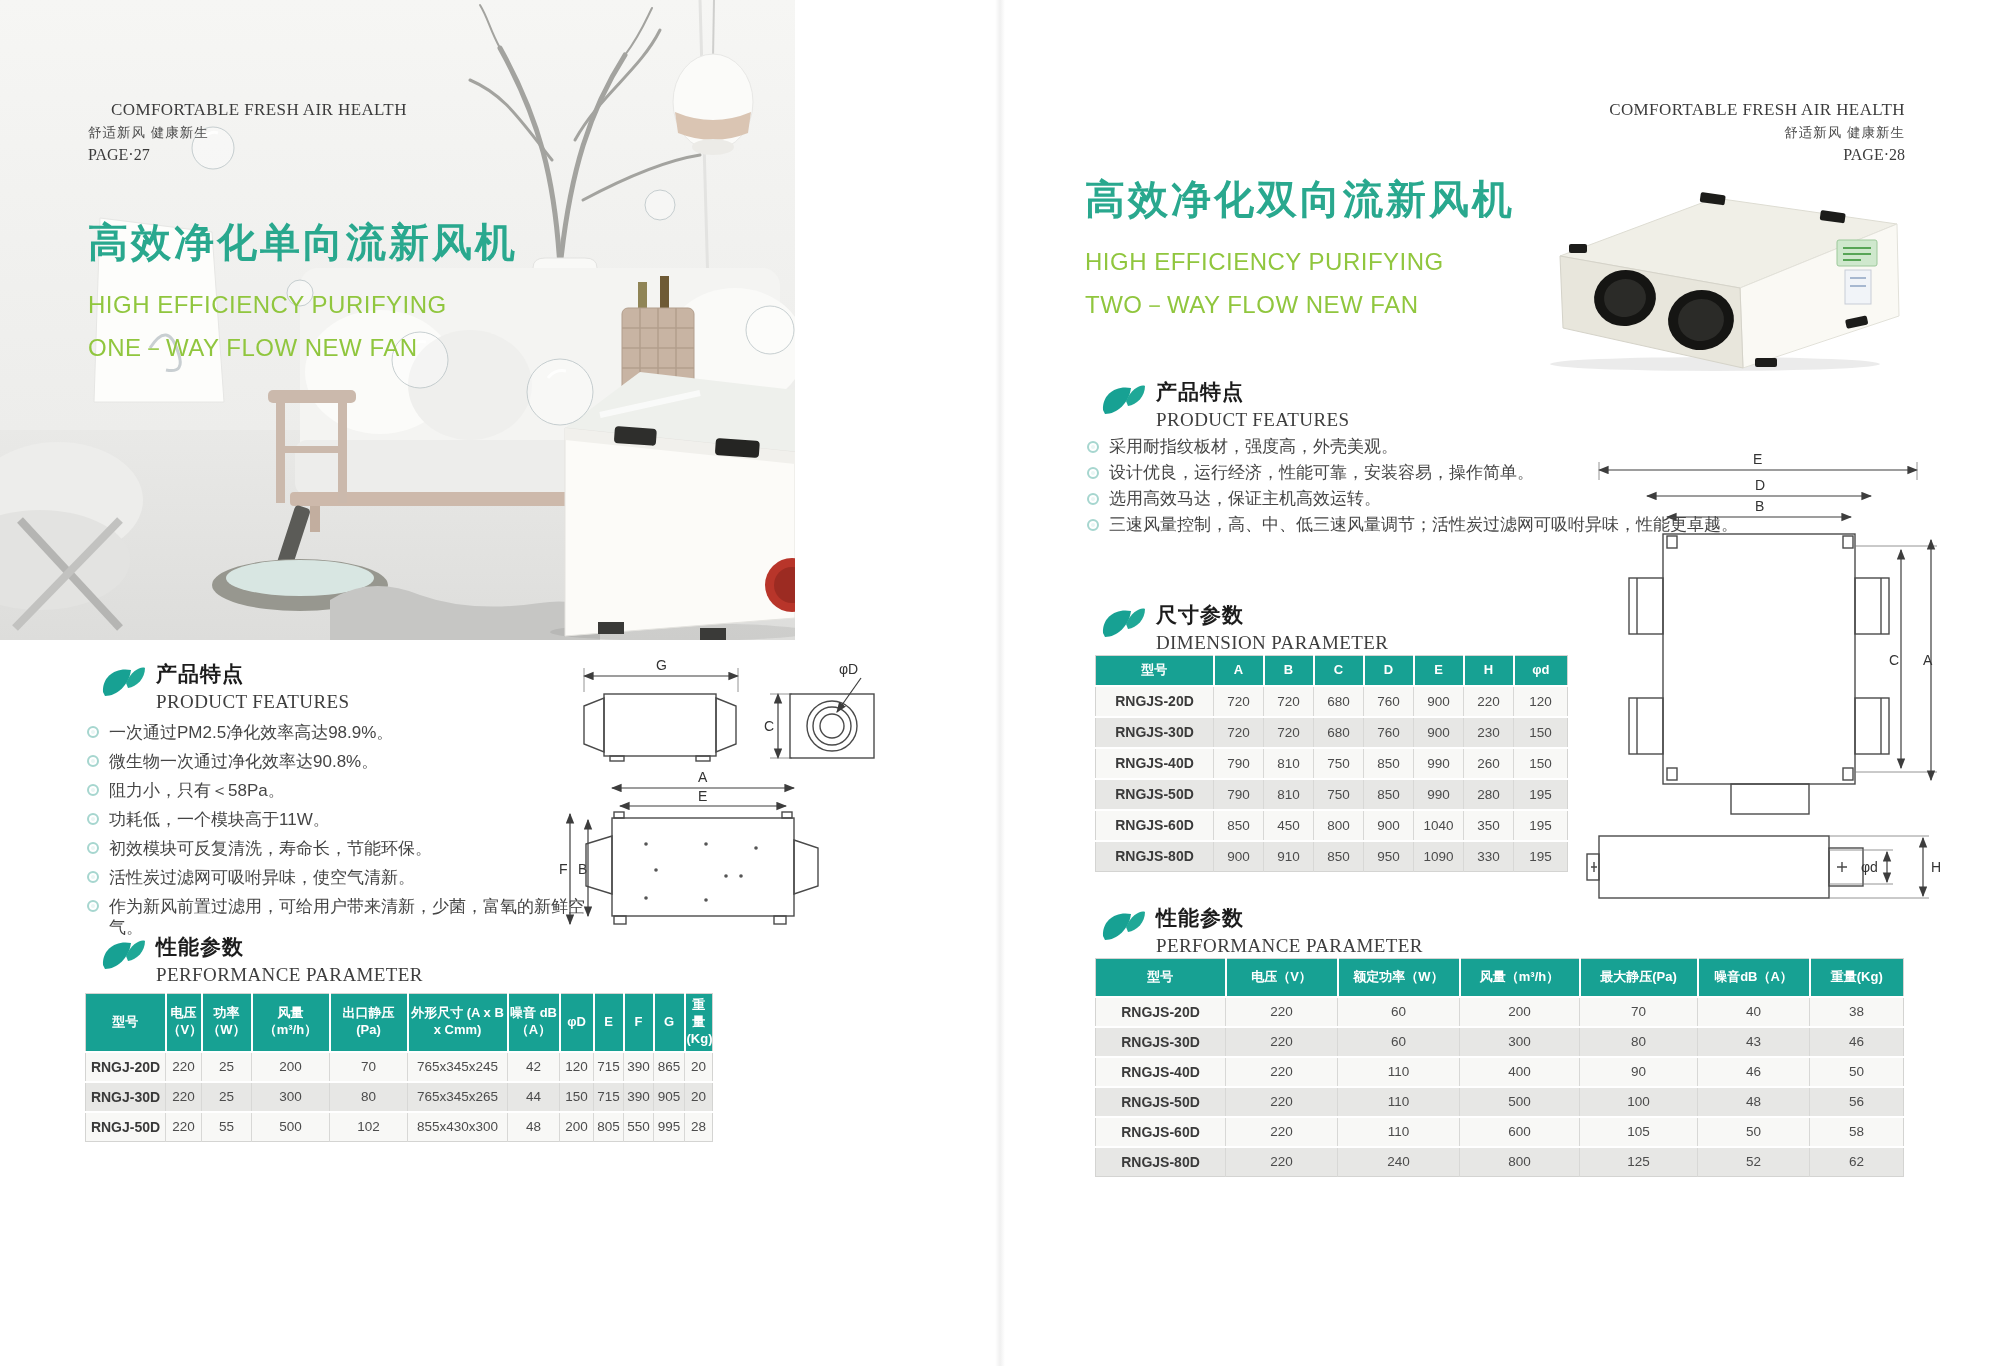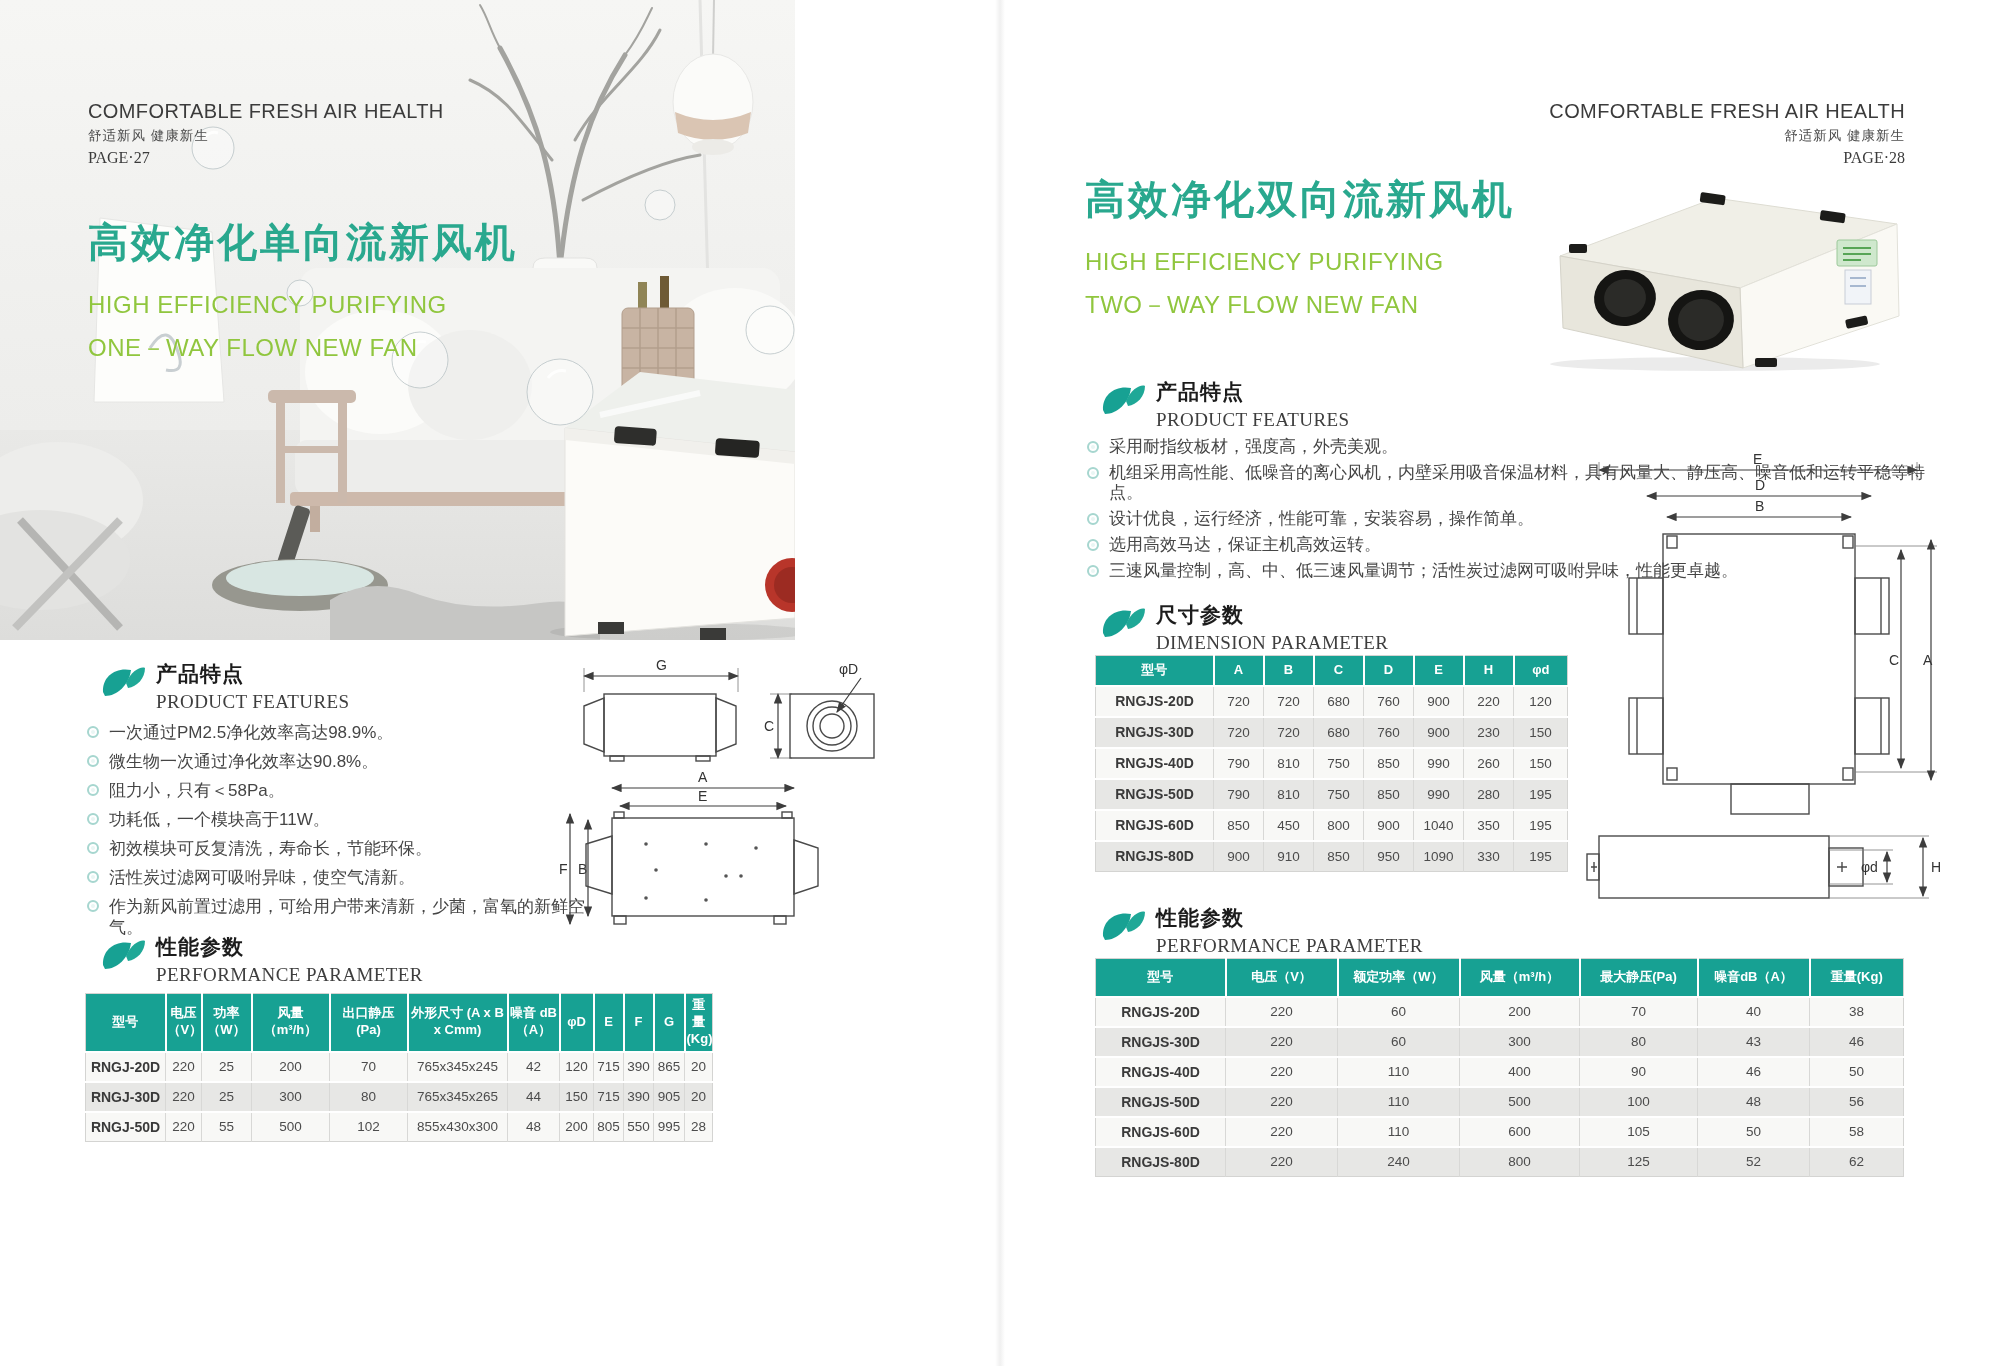--- a/index.html
+++ b/index.html
@@ -9,21 +9,21 @@
   .page-l{left:0;} .page-r{left:1000px;}
   .fold{position:absolute;left:995px;top:0;width:10px;height:1366px;
         background:linear-gradient(90deg,rgba(0,0,0,0) 0%,rgba(0,0,0,0.06) 50%,rgba(0,0,0,0) 100%);}
 
   
   .hero{position:absolute;left:0;top:0;width:795px;height:640px;overflow:hidden;}
   .hero-svg{position:absolute;left:0;top:0;}
 
   
   .brand{position:absolute;color:#3b3b3b;z-index:5;}
-  .brand-en{font-family:Liberation Sans, sans-serif;font-size:20px;letter-spacing:.4px;}
+  .brand-en{font-family:Liberation Serif, serif;font-size:17px;letter-spacing:.4px;margin-left:23px;}
   .brand-cn{font-size:13.5px;color:#4c4c4c;margin-top:4px;letter-spacing:1px;}
   .brand-page{font-family:"Liberation Serif",serif;font-size:16px;margin-top:4px;}
   .brand-left{left:88px;top:100px;text-align:left;}
   .brand-right{right:95px;top:100px;text-align:right;}
 
   
   .title-block{position:absolute;z-index:5;}
   .title-cn{margin:0;font-size:40px;font-weight:700;letter-spacing:3px;color:#29a88e;}
   .title-en{font-size:24px;color:#90c63e;line-height:43px;margin-top:13px;letter-spacing:.5px;}
 
@@ -406,21 +406,20 @@
         <path d="M26,19 C31,7 41,2 45,4 C45,14 37,23 28,24 Z" fill="#1fa897"></path>
       </svg>
       <div class="sec-txt">
         <div class="sec-cn">产品特点</div>
         <div class="sec-en">PRODUCT FEATURES</div>
       </div>
     </div>
 
     <ul class="features features-r" style="left:85px;top:437px;width:840px;">
         <li><span class="bullet-dot"></span><span>采用耐指纹板材，强度高，外壳美观。</span></li>
-        <li><span class="bullet-dot"></span><span>机组采用高性能、低噪音的离心风机，内壁采用吸音保温材料，具有风量大、静压高、噪音低和运转平稳等特点。</span></li>
         <li><span class="bullet-dot"></span><span>设计优良，运行经济，性能可靠，安装容易，操作简单。</span></li>
         <li><span class="bullet-dot"></span><span>选用高效马达，保证主机高效运转。</span></li>
         <li><span class="bullet-dot"></span><span>三速风量控制，高、中、低三速风量调节；活性炭过滤网可吸咐异味，性能更卓越。</span></li>
       </ul>
 
     <div class="sec-head" style="left:100px;top:601px;">
       <svg class="leaf" viewBox="0 0 46 40">
         <path d="M3,28 C2,13 15,3 31,6 C29,21 17,32 5,32 Z" fill="#17a193"></path>
         <path d="M26,19 C31,7 41,2 45,4 C45,14 37,23 28,24 Z" fill="#1fa897"></path>
       </svg>

